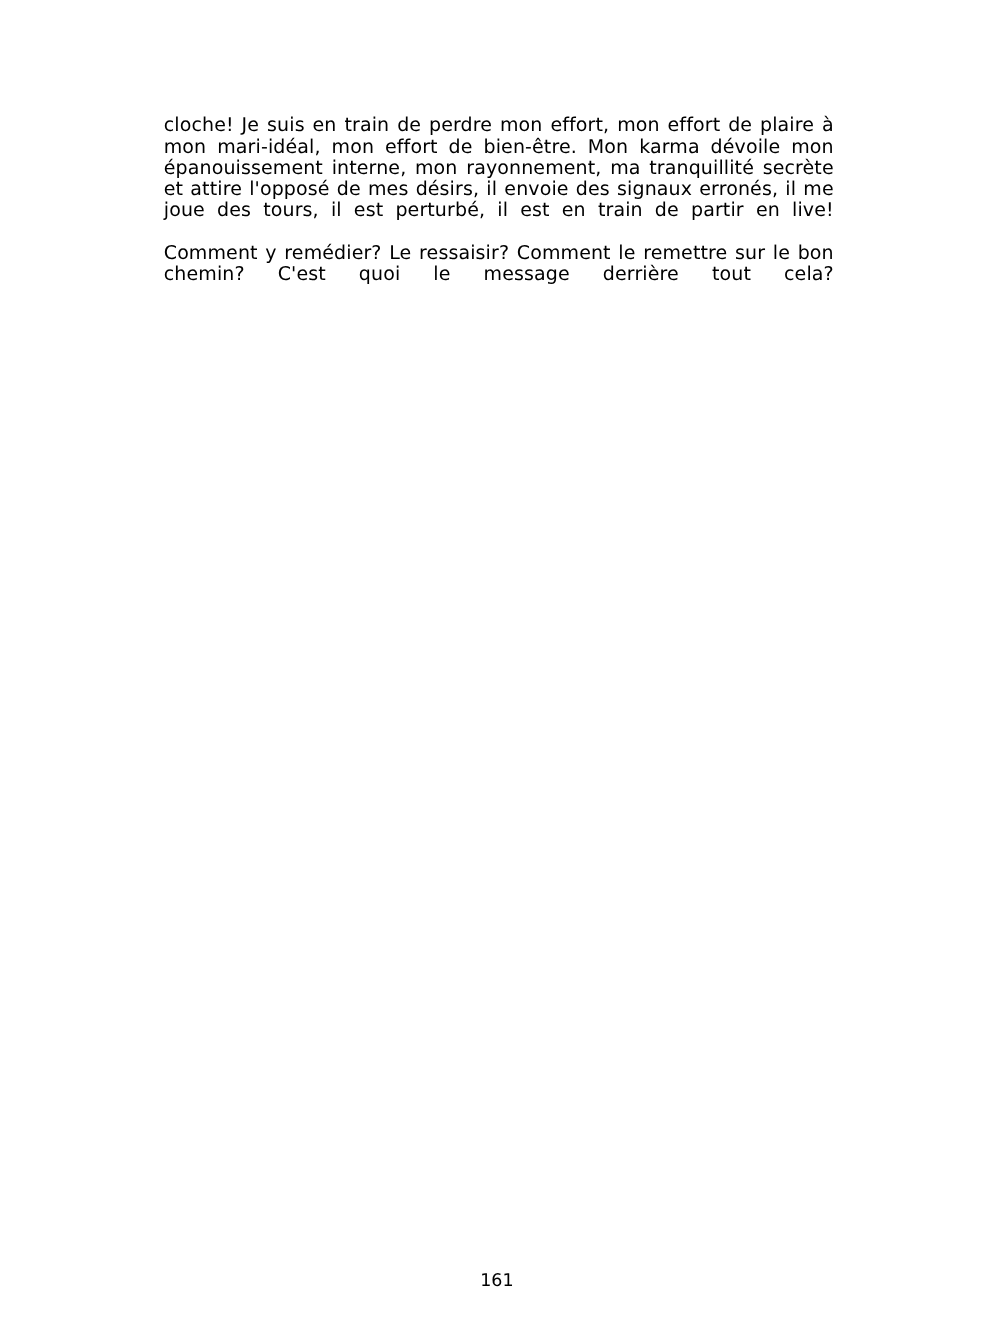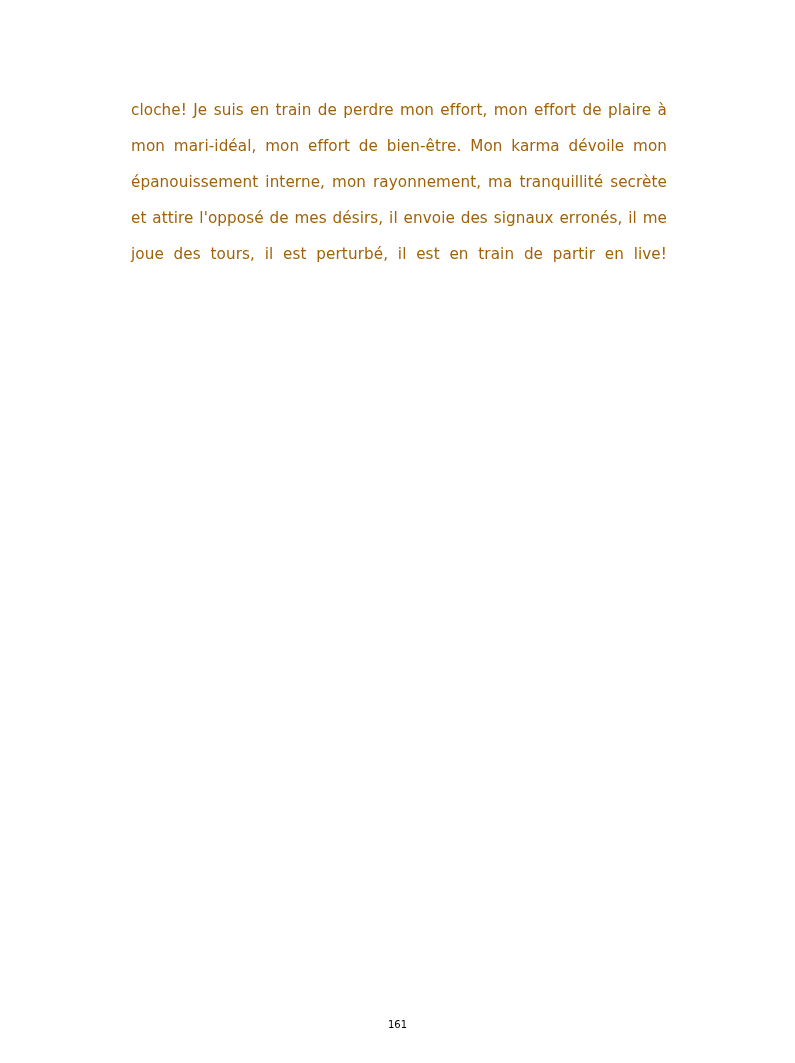--- a/index.html
+++ b/index.html
@@ -25,55 +25,56 @@
   }
   .text-block {
     position: absolute;
     left: 131px;
     top: 92px;
     width: 536px;
   }
   .para {
     margin: 0;
     font-size: 15.2px;
-    line-height: 36px;
+    line-height: 17px;
     text-align: justify;
     text-justify: inter-word;
     letter-spacing: 0.1px;
     word-spacing: 0.2px;
-    color: #a16207;
+    color: #000000;
   }
   .para.first-line-indent-none {
     text-indent: 0;
   }
   .para + .para {
     margin-top: 0;
   }
   
   .para::after {
     content: "";
     display: inline-block;
     width: 100%;
   }
   .page-number {
     position: absolute;
     left: 0;
     top: 1018px;
     width: 795px;
     text-align: center;
-    font-size: 10px;
+    font-size: 14px;
     line-height: 14px;
     color: #000000;
     font-family: "DejaVu Sans", sans-serif;
   }
 </style>
 </head>
 <body>
 
 <div class="page">
 
   <div class="text-block">
     <p class="para first-line-indent-none">cloche! Je suis en train de perdre mon effort, mon effort de plaire à mon mari-idéal, mon effort de bien-être.  Mon karma dévoile mon épanouissement interne, mon rayonnement, ma tranquillité secrète et attire l'opposé de mes désirs, il envoie des signaux erronés, il me joue des tours, il est perturbé, il est en train de partir en live!</p>
+    <p class="para first-line-indent-none">Comment y remédier? Le ressaisir? Comment le remettre sur le bon chemin? C'est quoi le message derrière tout cela?</p>
   </div>
 
   <div class="page-number">161</div>
 
 </div>
 
 </body></html>

